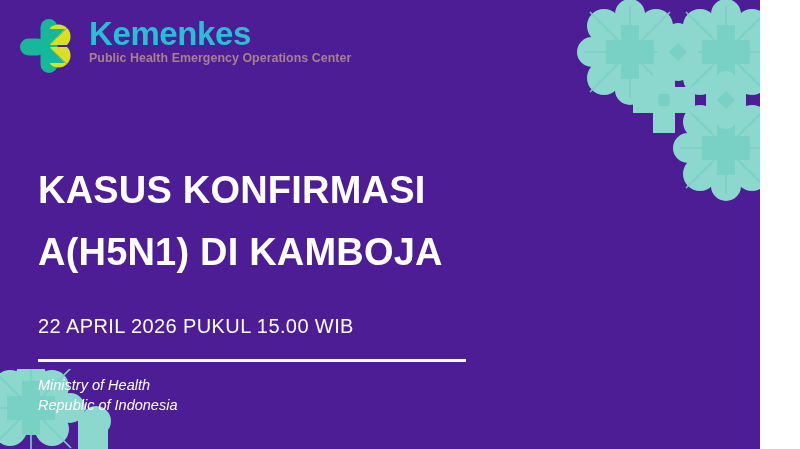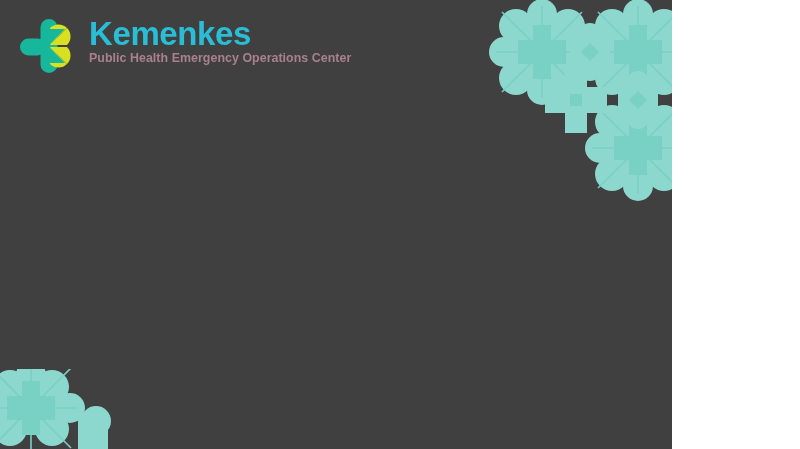--- a/index.html
+++ b/index.html
@@ -5,24 +5,24 @@
 <style>
   html, body {
     margin: 0;
     padding: 0;
     background: #ffffff;
   }
   * { box-sizing: border-box; }
 
   .slide {
     position: relative;
-    width: 672px;
+    width: 760px;
     height: 449px;
     overflow: hidden;
-    background: #404040;
+    background: #4c1d95;
     font-family: "Liberation Sans", sans-serif;
   }
 
   
   .pattern-layer {
     position: absolute;
     pointer-events: none;
     overflow: hidden;
   }
   .pattern-tr {
@@ -254,14 +254,29 @@
 
         <path d="M 30.5 31.2 L 47 48 L 30.5 48 Z" fill="#16b79b"></path>
       </svg>
     </div>
     <div class="brand-text">
       <div class="brand-name">Kemenkes</div>
       <div class="brand-sub">Public Health Emergency Operations Center</div>
     </div>
   </div>
 
+  <div class="content">
+    <h1 class="headline">
+      <span class="hl-line">KASUS KONFIRMASI</span>
+      <span class="hl-line">A(H5N1) DI KAMBOJA</span>
+    </h1>
+
+    <div class="timestamp">22 APRIL 2026 PUKUL 15.00 WIB</div>
+
+    <div class="rule"></div>
+
+    <div class="footer">
+      <span>Ministry of Health</span>
+      <span>Republic of Indonesia</span>
+    </div>
+  </div>
 
 </div>
 
 </body></html>

